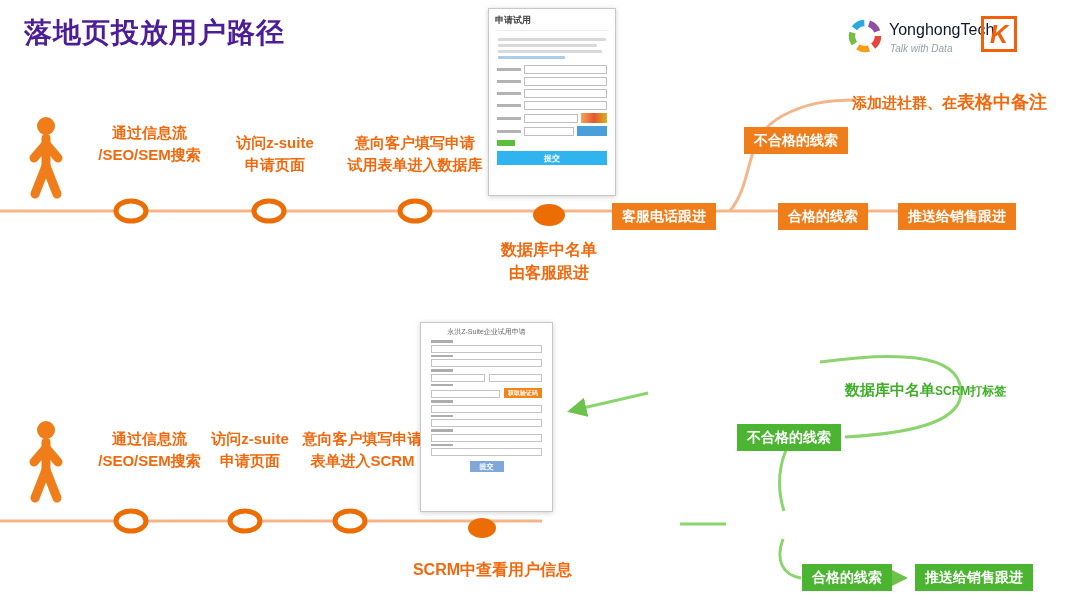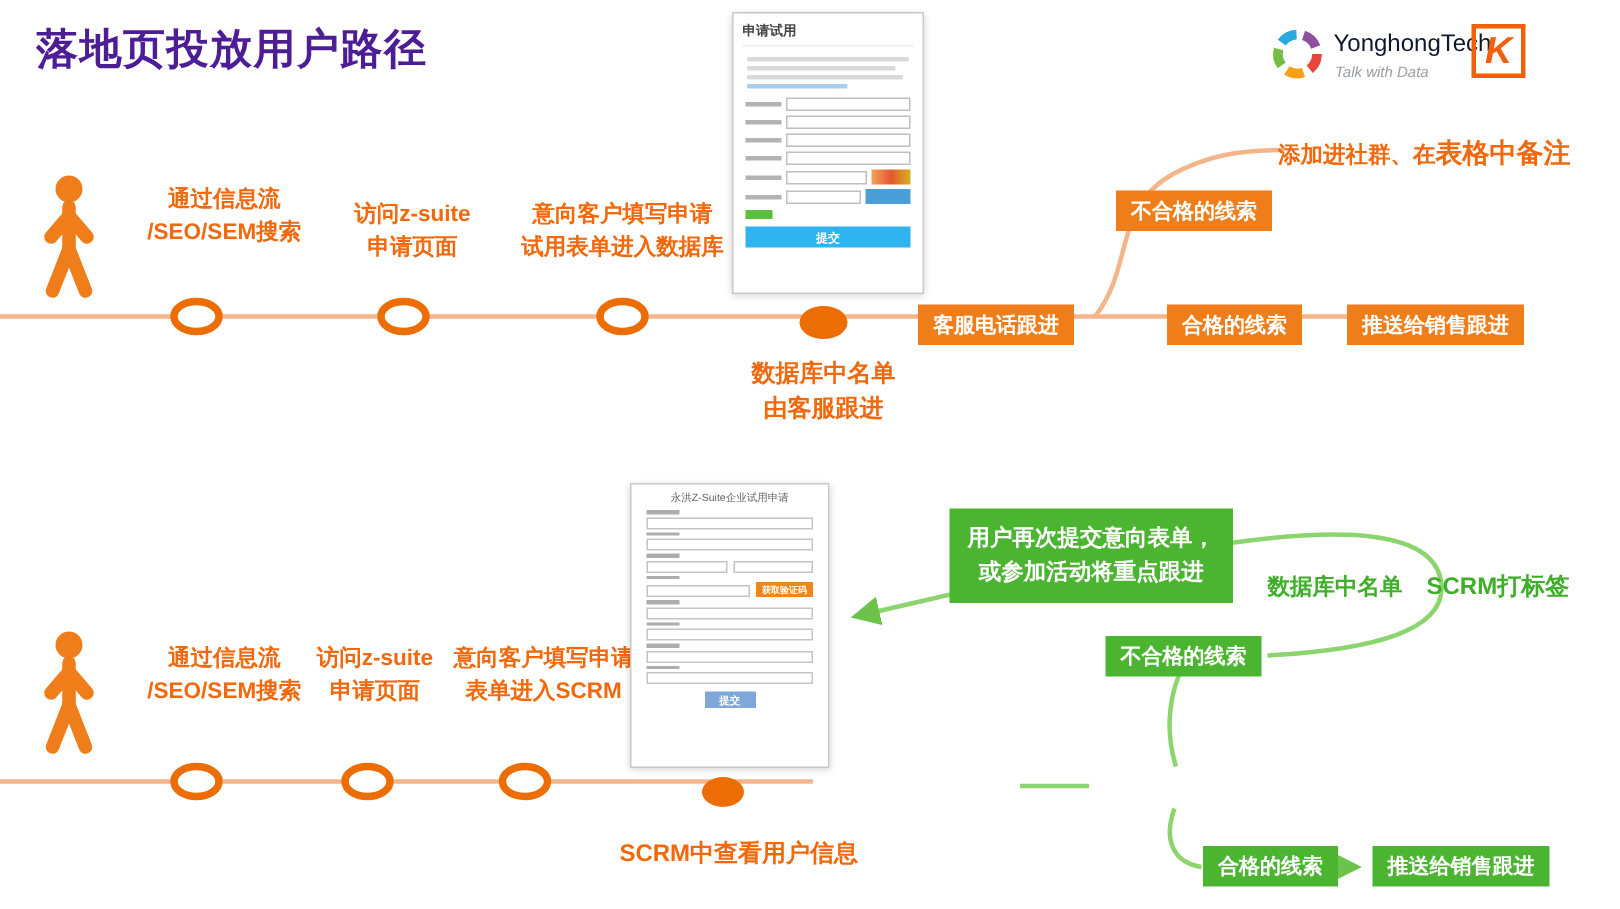--- a/index.html
+++ b/index.html
@@ -187,25 +187,23 @@
   </div>
 
   <div class="olabel" style="left:92px; top:428px; width:115px;">通过信息流
 /SEO/SEM搜索</div>
   <div class="olabel" style="left:200px; top:428px; width:100px;">访问z-suite
 申请页面</div>
   <div class="olabel" style="left:290px; top:428px; width:145px;">意向客户填写申请
 表单进入SCRM</div>
   <div class="olabel" style="left:405px; top:558px; width:175px; font-size:16px; white-space:nowrap;">SCRM中查看用户信息</div>
 
-  <div class="gbox" style="left:633px; top:339px;">用户再次提交意向表单，
-或参加活动将重点跟进</div>
   <div class="btn green" style="left:737px; top:424px;">不合格的线索</div>
   <div class="note green" style="left:845px; top:381px;">
-    <span style="font-size:15px;">数据库中名单</span><span class="big" style="font-size:16px;margin-left:16px;">SCRM打标签</span>
+    <span style="font-size:15px;">数据库中名单</span><span class="big" style="font-size:12px;">SCRM打标签</span>
   </div>
   <div class="btn green" style="left:802px; top:564px;">合格的线索</div>
   <div class="btn green" style="left:915px; top:564px;">推送给销售跟进</div>
 
   <div class="form-card f2">
     <div class="hd">永洪Z-Suite企业试用申请</div>
     <div class="row">
         <div class="lb2"></div>
         <div class="in2"></div>
       </div>

